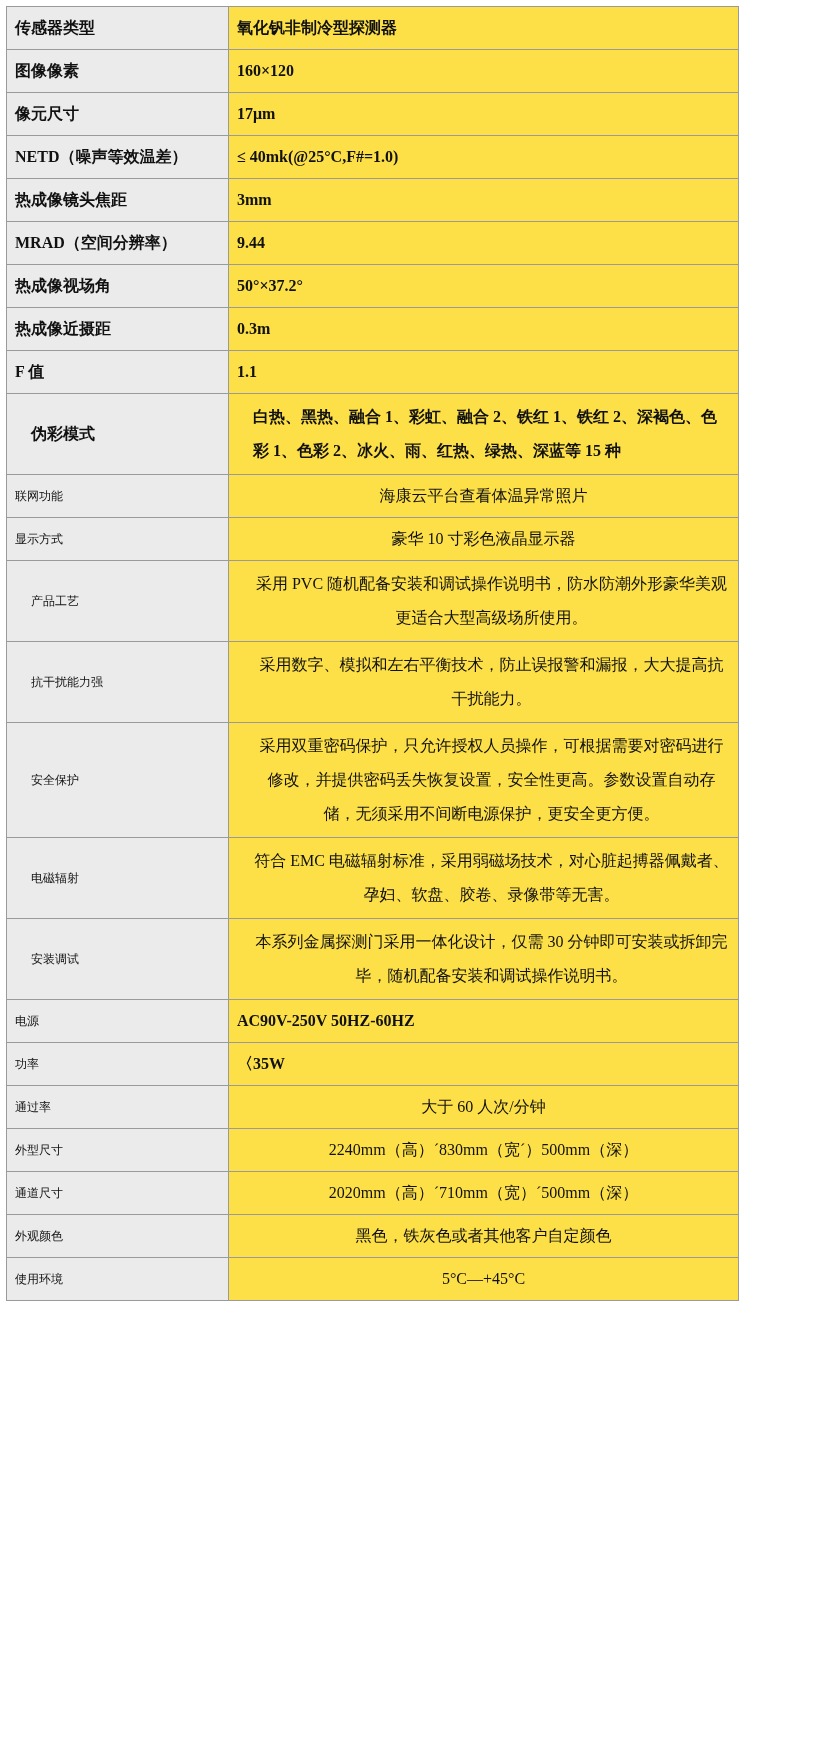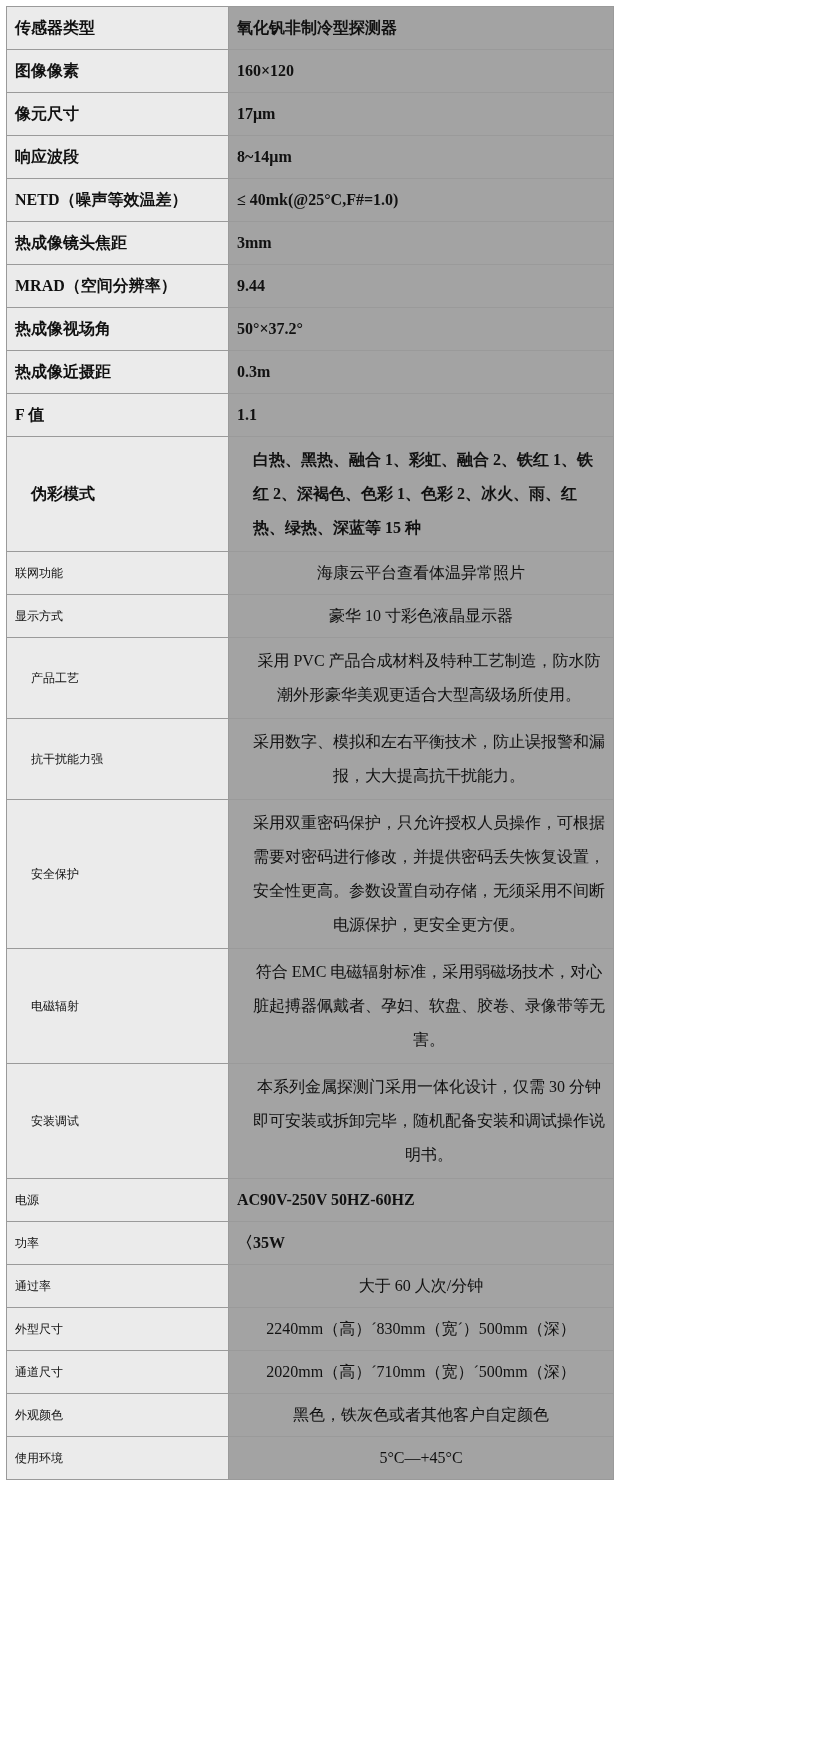--- a/index.html
+++ b/index.html
@@ -6,40 +6,40 @@
     margin: 0;
     padding: 0;
     background: #ffffff;
   }
   body {
     width: 815px;
     font-family: "Liberation Serif", "DejaVu Serif", serif;
     color: #000000;
   }
   .spec-table {
-    width: 608px;
+    width: 733px;
     margin: 6px 0 0 6px;
     border-collapse: collapse;
     table-layout: fixed;
   }
   .spec-table td {
     border: 1px solid #9a9a9a;
     vertical-align: middle;
     padding: 6px 8px 6px 8px;
     font-size: 16px;
     line-height: 30px;
   }
   .spec-table td.label {
     width: 205px;
     background: #ebebeb;
     font-weight: bold;
     color: #111;
   }
   .spec-table td.value {
-    background: #a3a3a3;
+    background: #fde047;
     font-weight: bold;
     color: #111;
     font-family: Liberation Serif, serif;
   }
   
   .spec-table td.label.light {
     font-weight: normal;
     font-size: 12px;
   }
   .spec-table td.value.light {
@@ -60,24 +60,20 @@
       <td class="label">传感器类型</td>
       <td class="value">氧化钒非制冷型探测器</td>
     </tr>
     <tr>
       <td class="label">图像像素</td>
       <td class="value">160×120</td>
     </tr>
     <tr>
       <td class="label">像元尺寸</td>
       <td class="value">17μm</td>
-    </tr>
-    <tr>
-      <td class="label">响应波段</td>
-      <td class="value">8~14μm</td>
     </tr>
     <tr>
       <td class="label">NETD（噪声等效温差）</td>
       <td class="value">≤ 40mk(@25°C,F#=1.0)</td>
     </tr>
     <tr>
       <td class="label">热成像镜头焦距</td>
       <td class="value">3mm</td>
     </tr>
     <tr>
@@ -103,21 +99,21 @@
     <tr>
       <td class="label light">联网功能</td>
       <td class="value light">海康云平台查看体温异常照片</td>
     </tr>
     <tr>
       <td class="label light">显示方式</td>
       <td class="value light">豪华 10 寸彩色液晶显示器</td>
     </tr>
     <tr>
       <td class="label light tall">产品工艺</td>
-      <td class="value light tall">采用 PVC 产品合成材料及特种工艺制造，防水防潮外形豪华美观更适合大型高级场所使用。</td>
+      <td class="value light tall">采用 PVC 随机配备安装和调试操作说明书，防水防潮外形豪华美观更适合大型高级场所使用。</td>
     </tr>
     <tr>
       <td class="label light tall">抗干扰能力强</td>
       <td class="value light tall">采用数字、模拟和左右平衡技术，防止误报警和漏报，大大提高抗干扰能力。</td>
     </tr>
     <tr>
       <td class="label light tall">安全保护</td>
       <td class="value light tall">采用双重密码保护，只允许授权人员操作，可根据需要对密码进行修改，并提供密码丢失恢复设置，安全性更高。参数设置自动存储，无须采用不间断电源保护，更安全更方便。</td>
     </tr>
     <tr>

